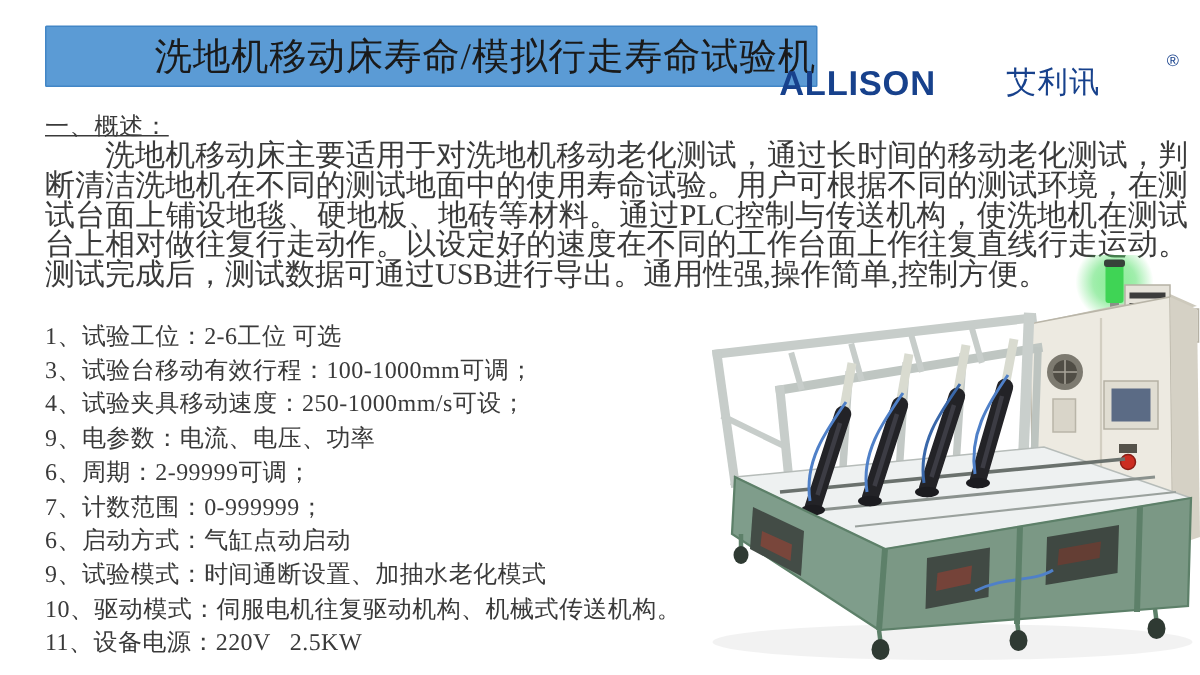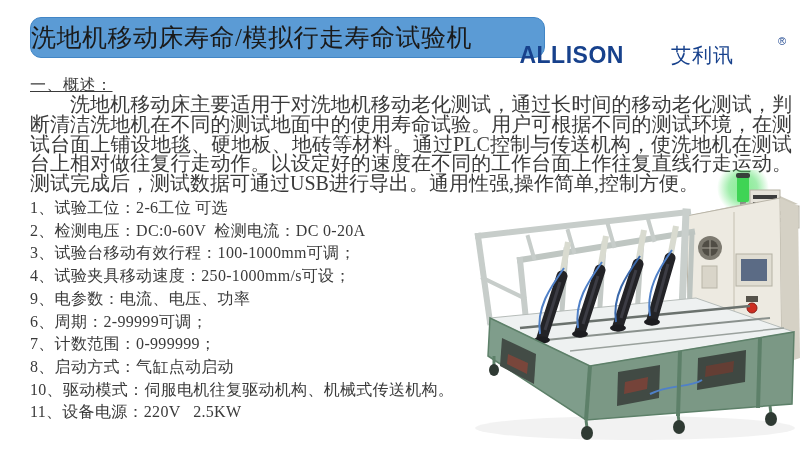--- a/index.html
+++ b/index.html
@@ -4,42 +4,42 @@
 <style>
   html,body{margin:0;padding:0;background:#ffffff;}
   .page{
     position:relative;width:800px;height:450px;overflow:hidden;background:#ffffff;
     font-family:"Liberation Serif","DejaVu Serif",serif;color:#3a3a3a;
   }
   
   .title-banner{
     position:absolute;left:30px;top:17px;width:515px;height:41px;
     background:var(--banner-blue,#5B9BD5);
-    border:1px solid #4286c6;border-radius:11px;
-    display:flex;align-items:center;justify-content:flex-start;
+    border:1px solid #4286c6;border-radius:1px;
+    display:flex;align-items:center;justify-content:flex-end;
     box-sizing:border-box;
   }
   .title-banner .title-text{
     font-size:25px;color:#1a1a1a;letter-spacing:.5px;white-space:nowrap;font-weight:500;
   }
   .brand-logo{
     position:absolute;top:42px;right:14px;display:flex;align-items:flex-start;
     font-family:"Liberation Sans","DejaVu Sans",sans-serif;color:var(--logo-navy,#17418C);gap:40px;
   }
   .brand-en{font-size:23px;font-weight:800;letter-spacing:.5px;line-height:26px;}
   .brand-cn{font-size:20px;font-weight:400;margin-left:7px;line-height:26px;letter-spacing:1px;}
   .brand-reg{font-size:11px;font-weight:400;margin-left:4px;margin-top:-7px;}
   
   .content{position:absolute;left:30px;top:74px;width:762px;}
   .sec-heading{font-size:16px;line-height:21px;letter-spacing:.5px;text-decoration:underline;}
   .overview-para{
     font-size:20px;line-height:19.8px;text-indent:2em;margin:0;letter-spacing:0;
     text-align:justify;
   }
-  .specs-list{margin-top:3px;}
+  .specs-list{margin-top:20px;}
   .spec-item{
     font-size:16px;line-height:22.7px;white-space:pre-wrap;letter-spacing:.3px;
   }
   
   .machine-photo{position:absolute;left:450px;top:170px;width:350px;height:280px;}
 </style>
 </head>
 <body>
 
 <div class="page">
@@ -52,27 +52,27 @@
     <span class="brand-en">ALLISON</span>
     <span class="brand-cn">艾利讯</span>
     <span class="brand-reg">®</span>
   </div>
 
   <div class="content">
     <div class="sec-heading">一、概述：</div>
     <p class="overview-para">洗地机移动床主要适用于对洗地机移动老化测试，通过长时间的移动老化测试，判断清洁洗地机在不同的测试地面中的使用寿命试验。用户可根据不同的测试环境，在测试台面上铺设地毯、硬地板、地砖等材料。通过PLC控制与传送机构，使洗地机在测试台上相对做往复行走动作。以设定好的速度在不同的工作台面上作往复直线行走运动。测试完成后，测试数据可通过USB进行导出。通用性强,操作简单,控制方便。</p>
     <div class="specs-list">
       <div class="spec-item">1、试验工位：2-6工位 可选</div>
-      <div class="spec-item">2、检测电压：DC:0-60V  检测电流：DC 0-20A</div>
       <div class="spec-item">3、试验台移动有效行程：100-1000mm可调；</div>
       <div class="spec-item">4、试验夹具移动速度：250-1000mm/s可设；</div>
       <div class="spec-item">9、电参数：电流、电压、功率</div>
       <div class="spec-item">6、周期：2-99999可调；</div>
       <div class="spec-item">7、计数范围：0-999999；</div>
-      <div class="spec-item">8、启动方式：气缸点动启动</div>
+      <div class="spec-item">6、启动方式：气缸点动启动</div>
+      <div class="spec-item">9、试验模式：时间通断设置、加抽水老化模式</div>
       <div class="spec-item">10、驱动模式：伺服电机往复驱动机构、机械式传送机构。</div>
       <div class="spec-item">11、设备电源：220V   2.5KW</div>
     </div>
   </div>
 
   <svg class="machine-photo" viewBox="0 0 350 280" width="350" height="280" xmlns="http://www.w3.org/2000/svg">
     <defs>
       <radialGradient id="glow">
         <stop offset="0%" stop-color="#8cf096" stop-opacity="0.95"></stop>
         <stop offset="55%" stop-color="#55e06a" stop-opacity="0.55"></stop>

